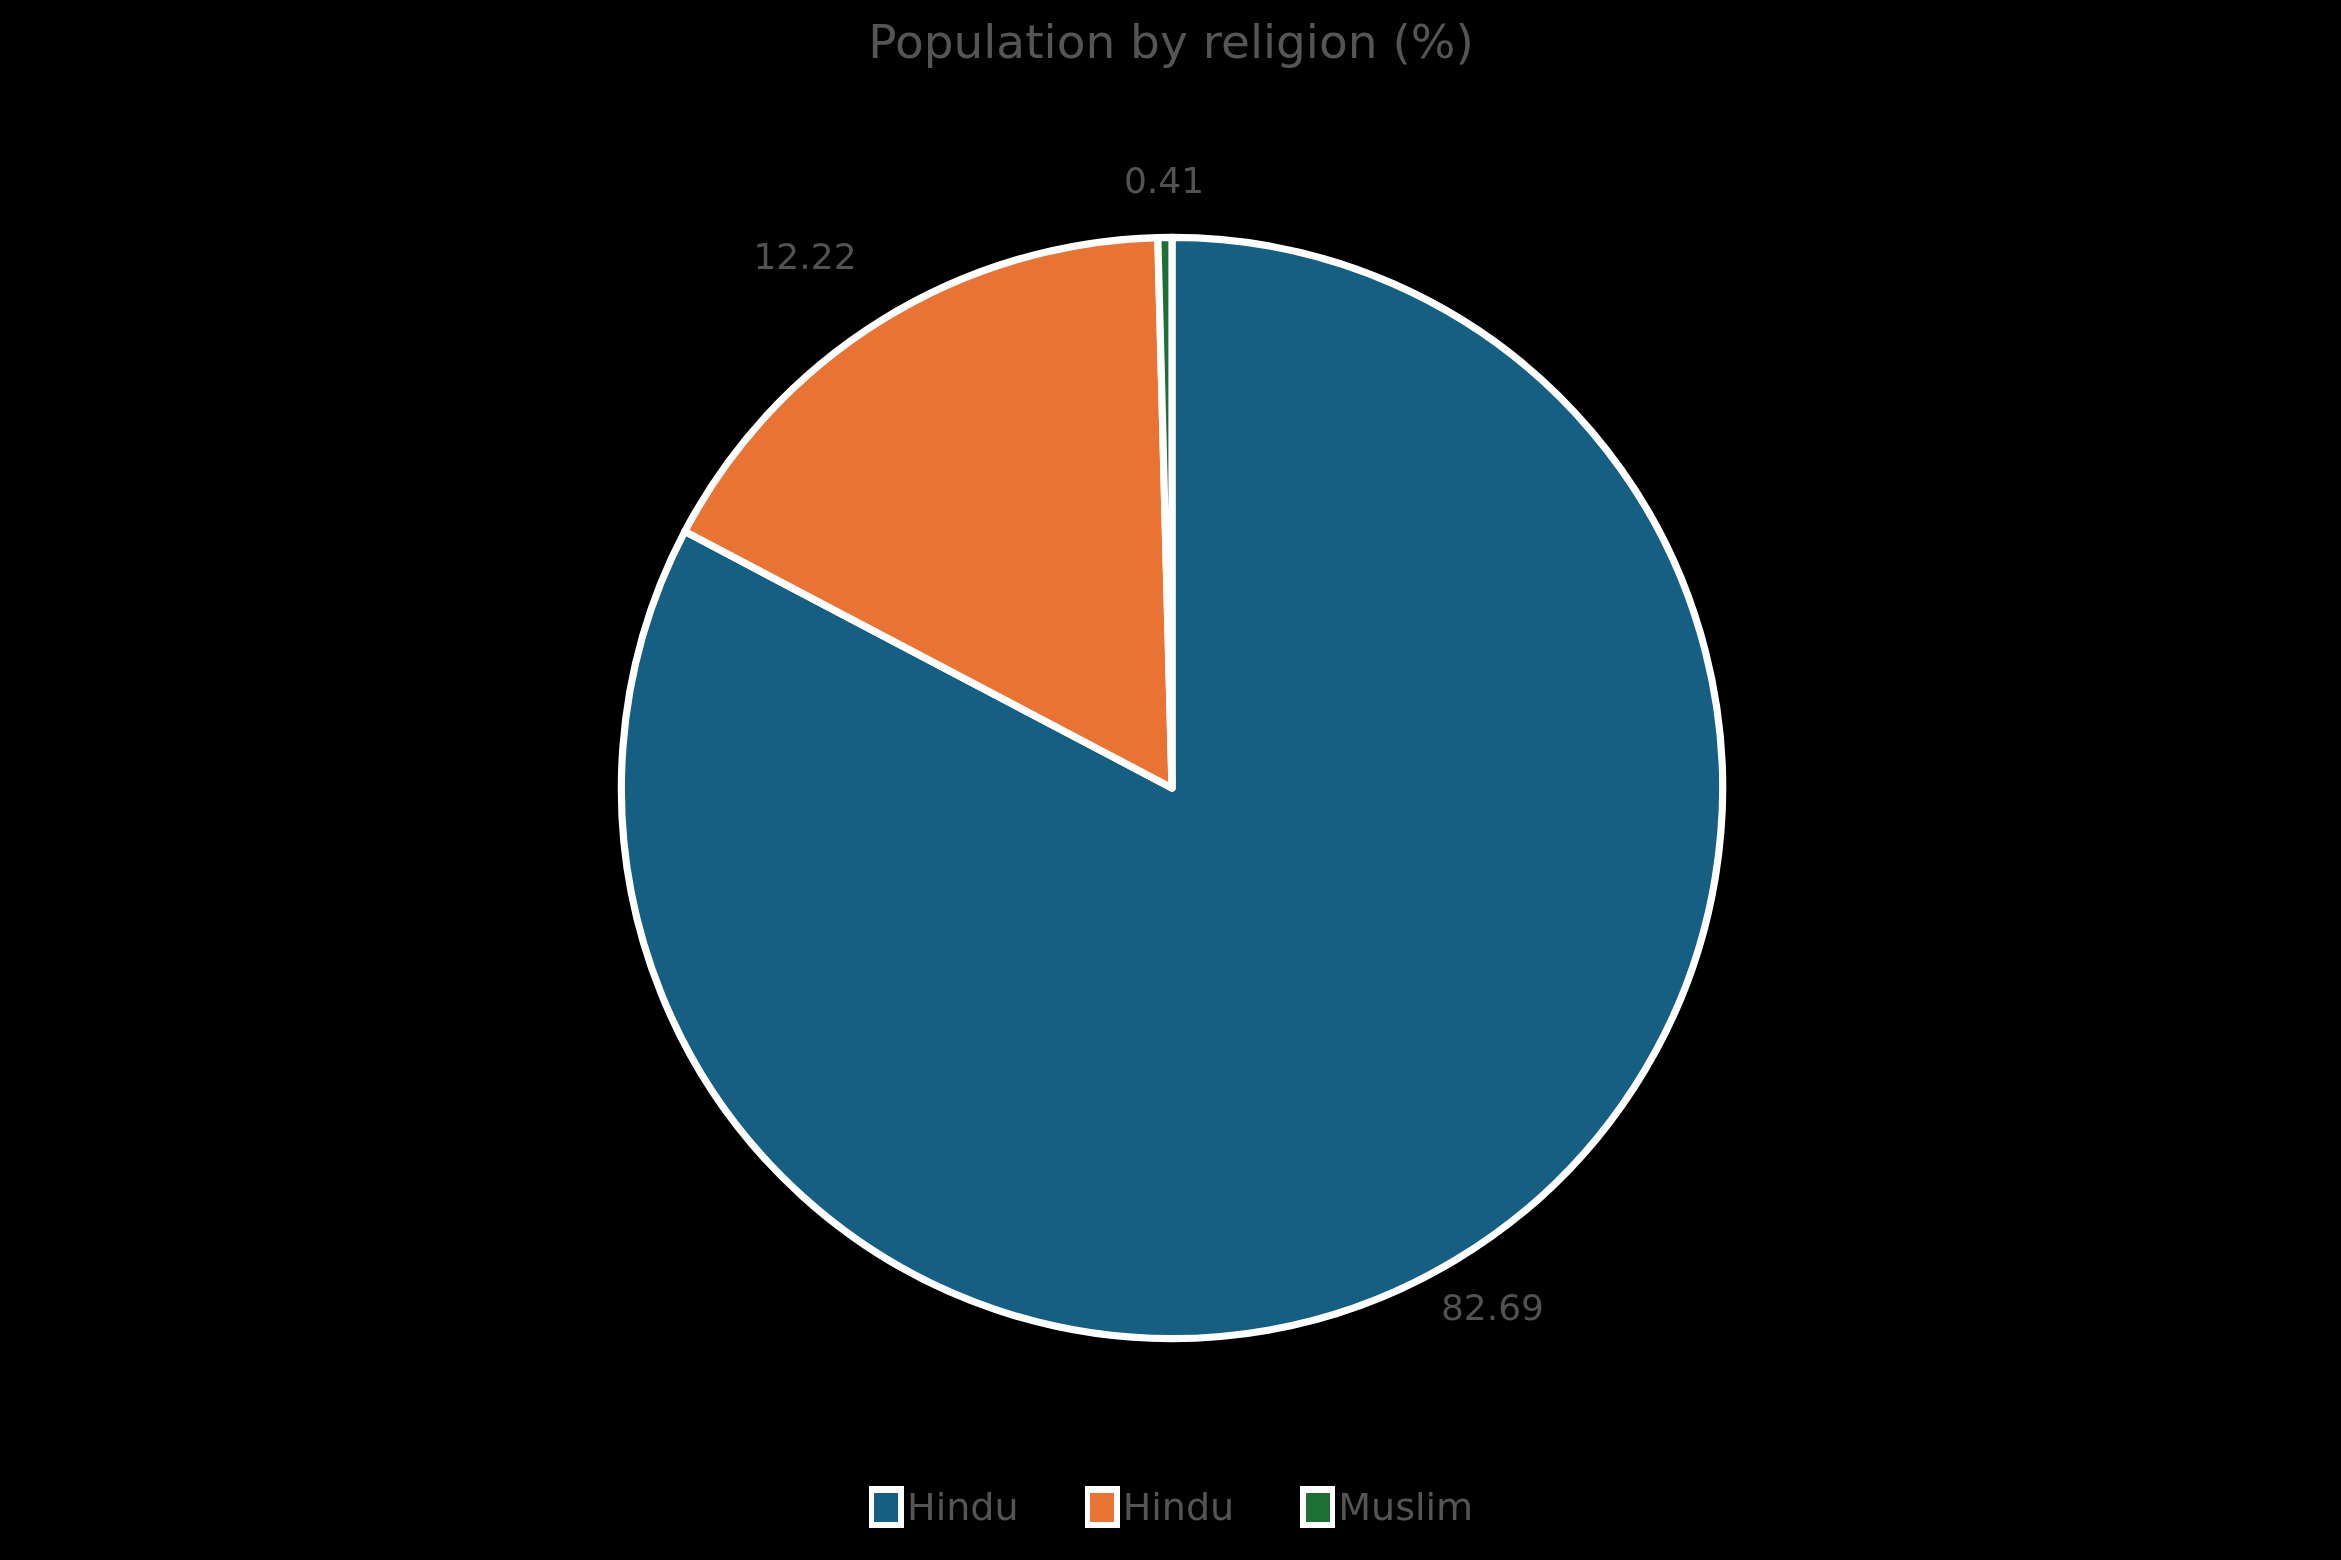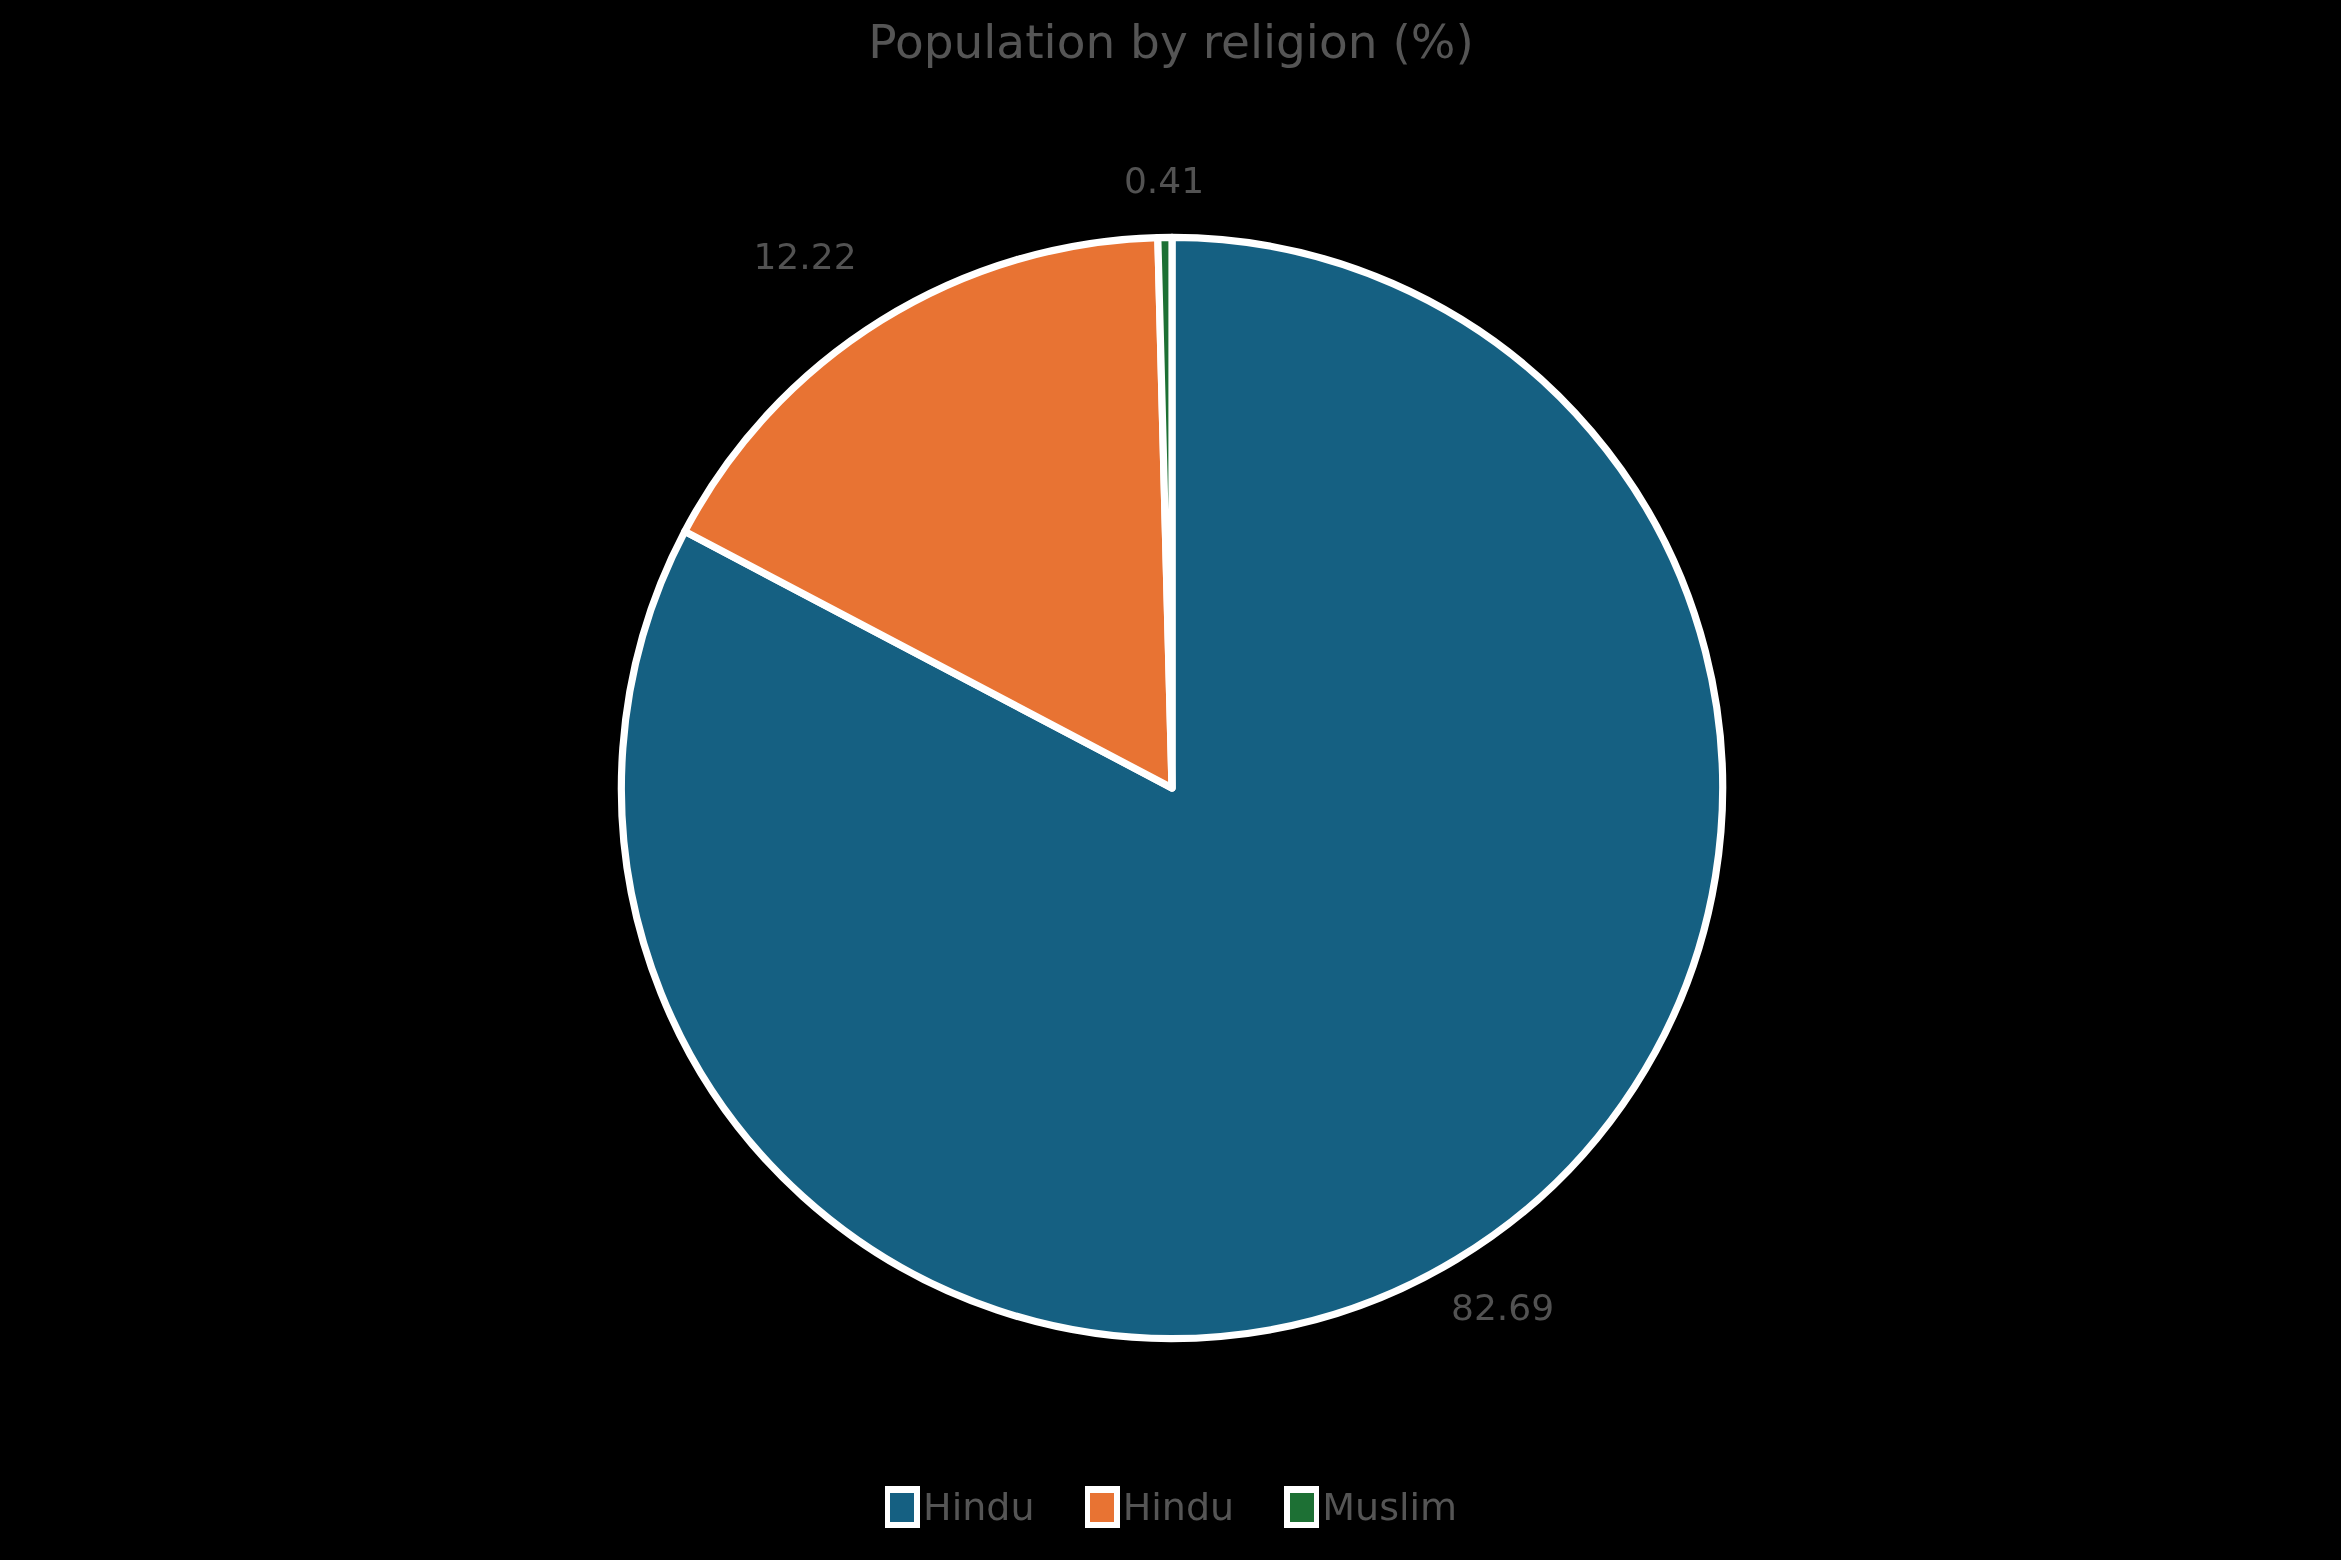--- a/index.html
+++ b/index.html
@@ -55,33 +55,33 @@
   .value-label {
     position: absolute;
     font-family: "DejaVu Sans", sans-serif;
     font-size: 36px;
     font-weight: 400;
     color: #525252;
     white-space: nowrap;
   }
   #label-others  { left: 1108px; top: 160px;  width: 112px; text-align: center; }
   #label-muslim  { left: 693px;  top: 236px;  width: 224px; text-align: center; }
-  #label-hindu   { left: 1451px; top: 1287px; width: 192px; text-align: left; }
+  #label-hindu   { left: 1352px; top: 1287px; width: 192px; text-align: right; }
 
   
   #legend {
     position: absolute;
     left: 0;
     top: 1486px;
     width: 2342px;
     display: flex;
     flex-direction: row;
     justify-content: center;
     align-items: center;
-    gap: 50px;
+    gap: 66px;
   }
   .legend-item {
     display: flex;
     flex-direction: row;
     align-items: center;
     gap: 0px;
   }
   .legend-swatch-box {
     width: 35px;
     height: 42px;

